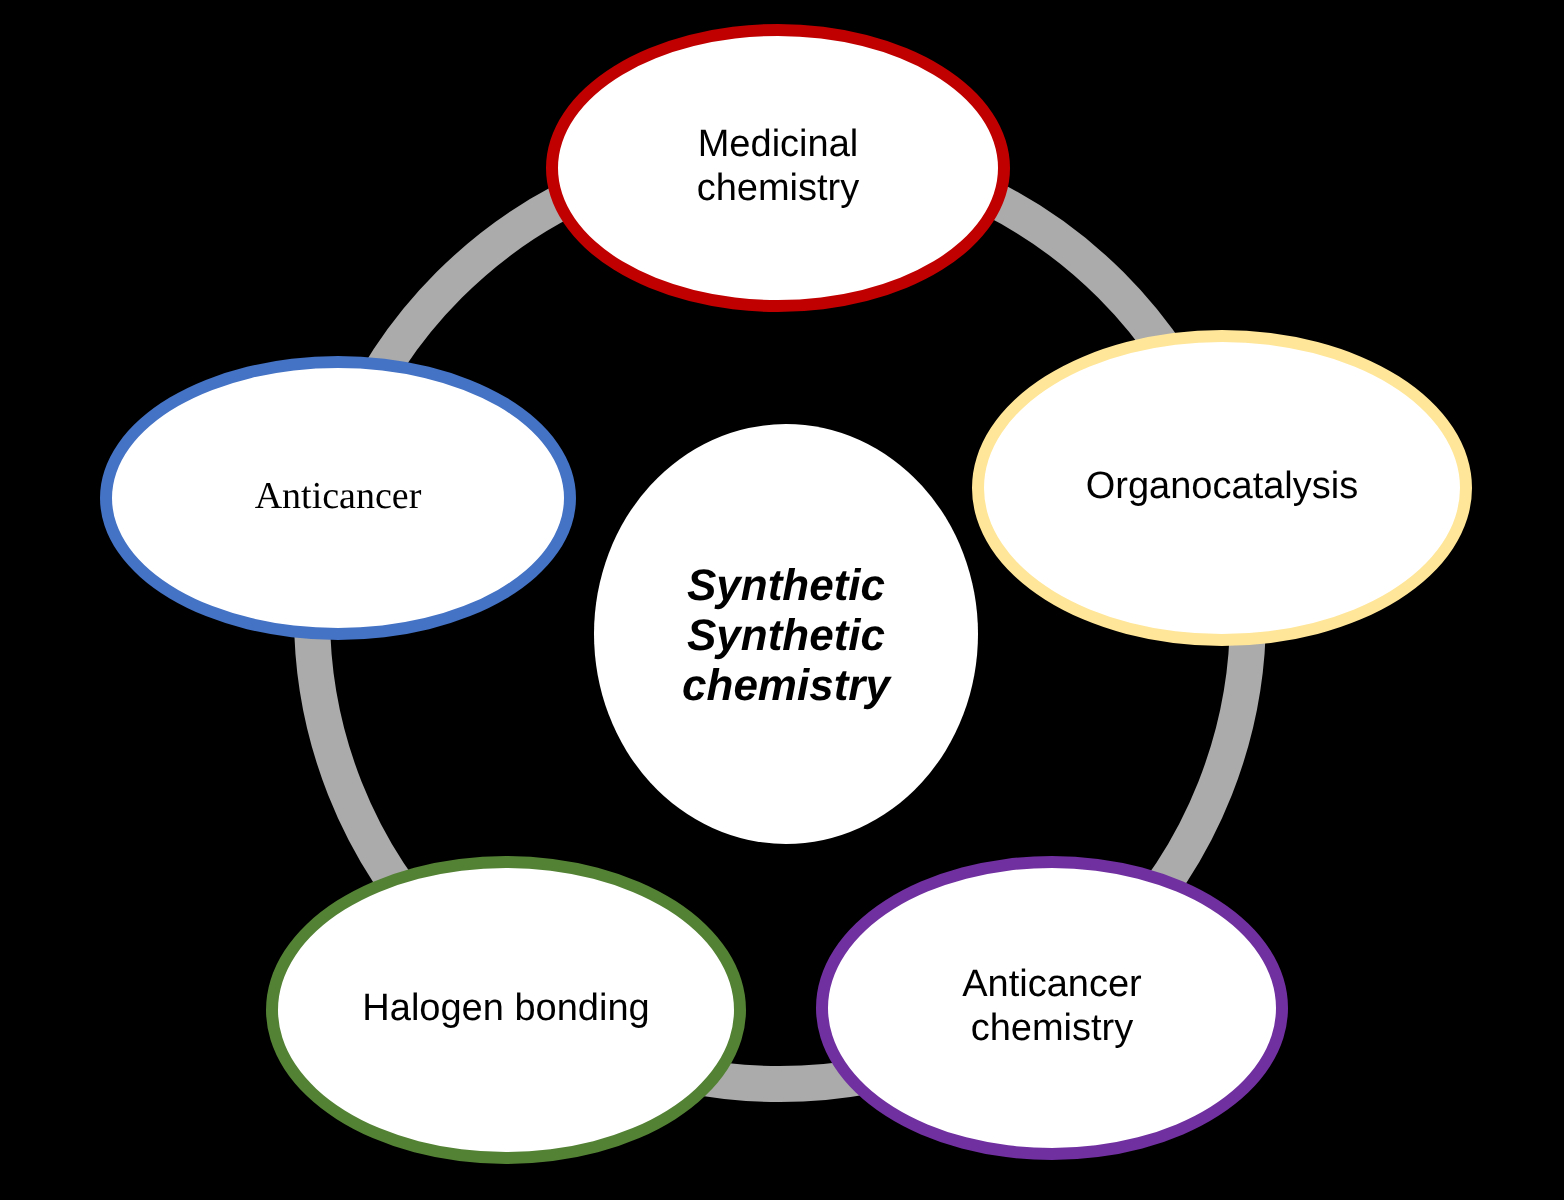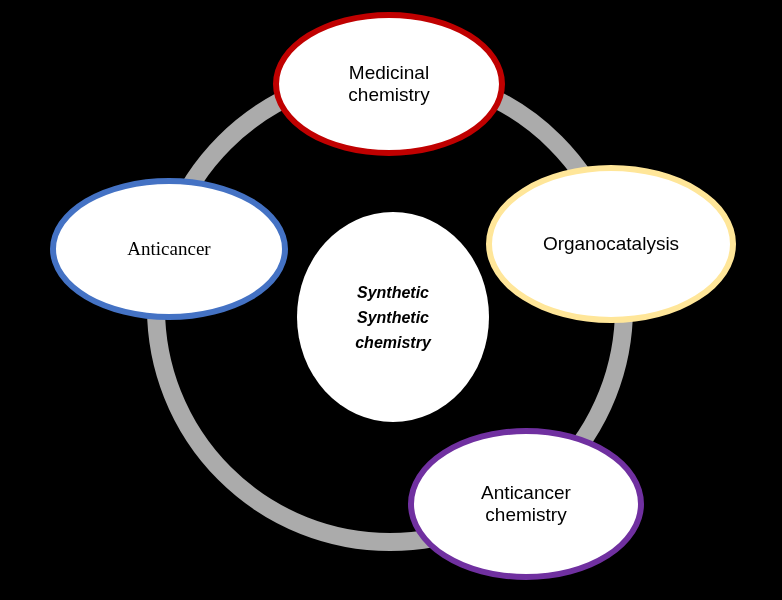--- a/index.html
+++ b/index.html
@@ -56,21 +56,21 @@
     background: #FFFFFF;
     border: none;
     border-radius: 50%;
     display: flex;
     align-items: center;
     justify-content: center;
   }
   .center-label {
     text-align: center;
     color: #000000;
-    font-size: 16px;
+    font-size: 22px;
     line-height: 25px;
     font-weight: bold;
     font-style: italic;
   }
 </style>
 </head>
 <body>
 
 <div class="stage">
 
@@ -89,20 +89,25 @@
     </div>
   </div>
 
   <div class="node node-bottom-right" style="border-color: rgb(112, 48, 160);">
     <div class="node-label">
       <div>Anticancer</div>
       <div>chemistry</div>
     </div>
   </div>
 
+  <div class="node node-bottom-left" style="border-color: rgb(84, 130, 53);">
+    <div class="node-label">
+      <div>Halogen bonding</div>
+    </div>
+  </div>
 
   <div class="node node-left" style="border-color: rgb(68, 114, 196);">
     <div class="node-label">
       <div>Anticancer</div>
     </div>
   </div>
 
   <div class="node-center">
     <div class="center-label">
       <div>Synthetic</div>

